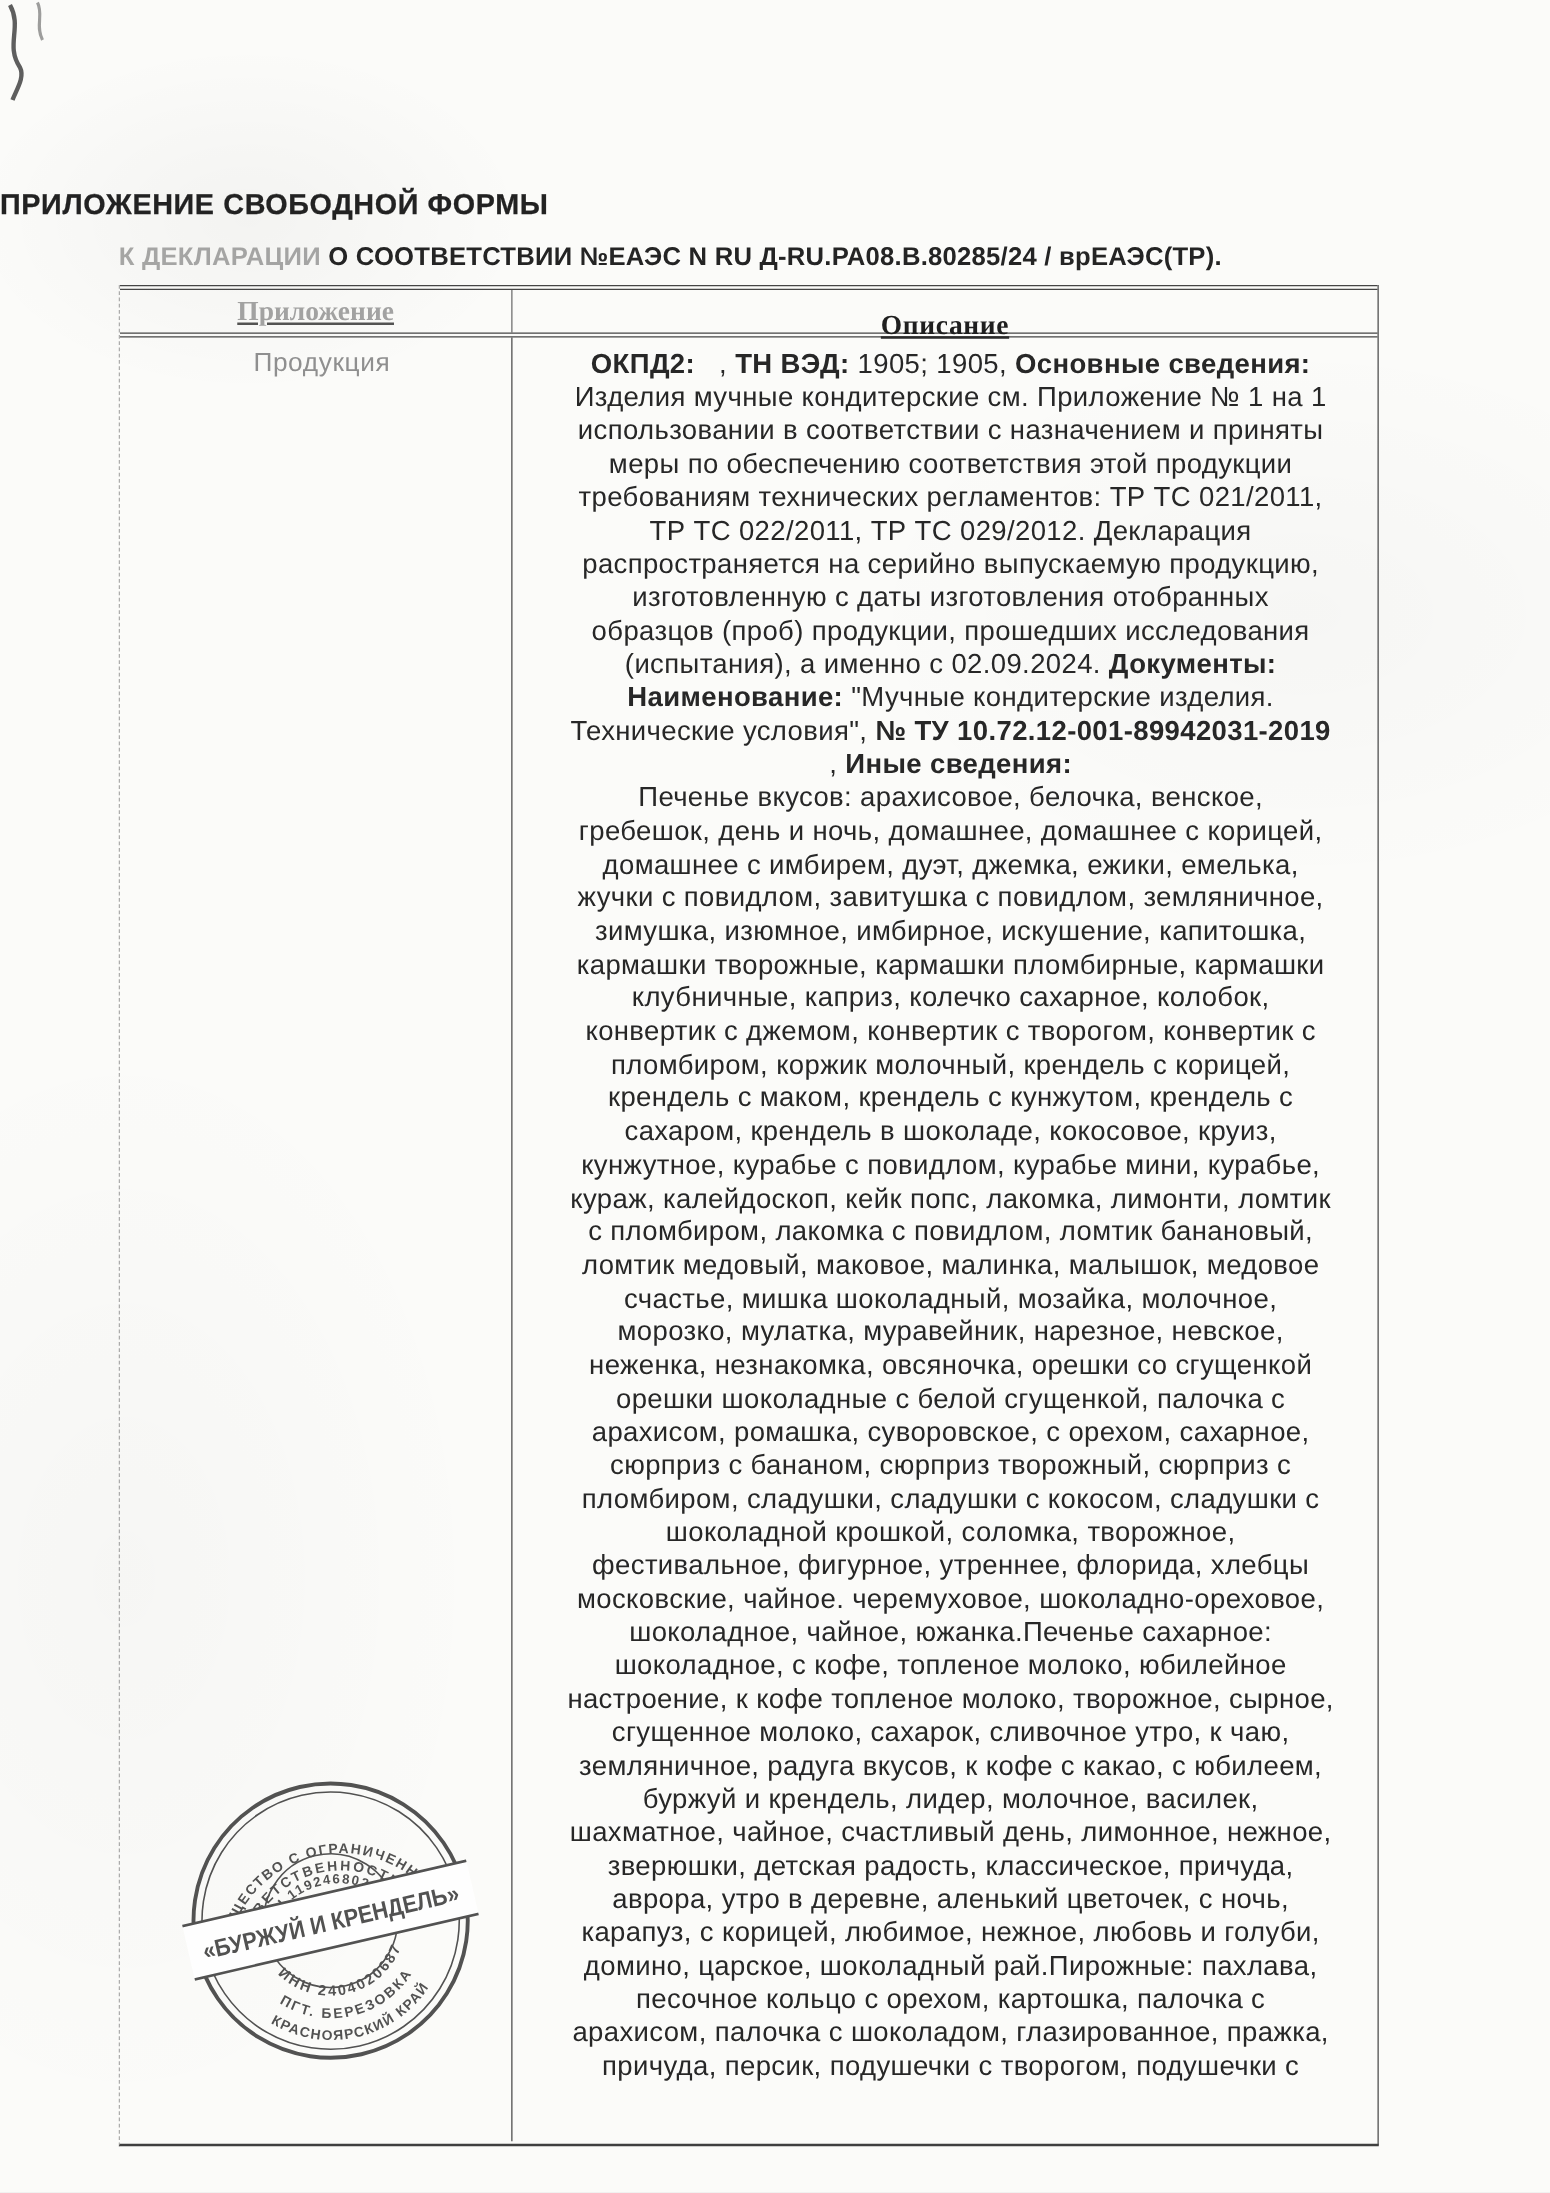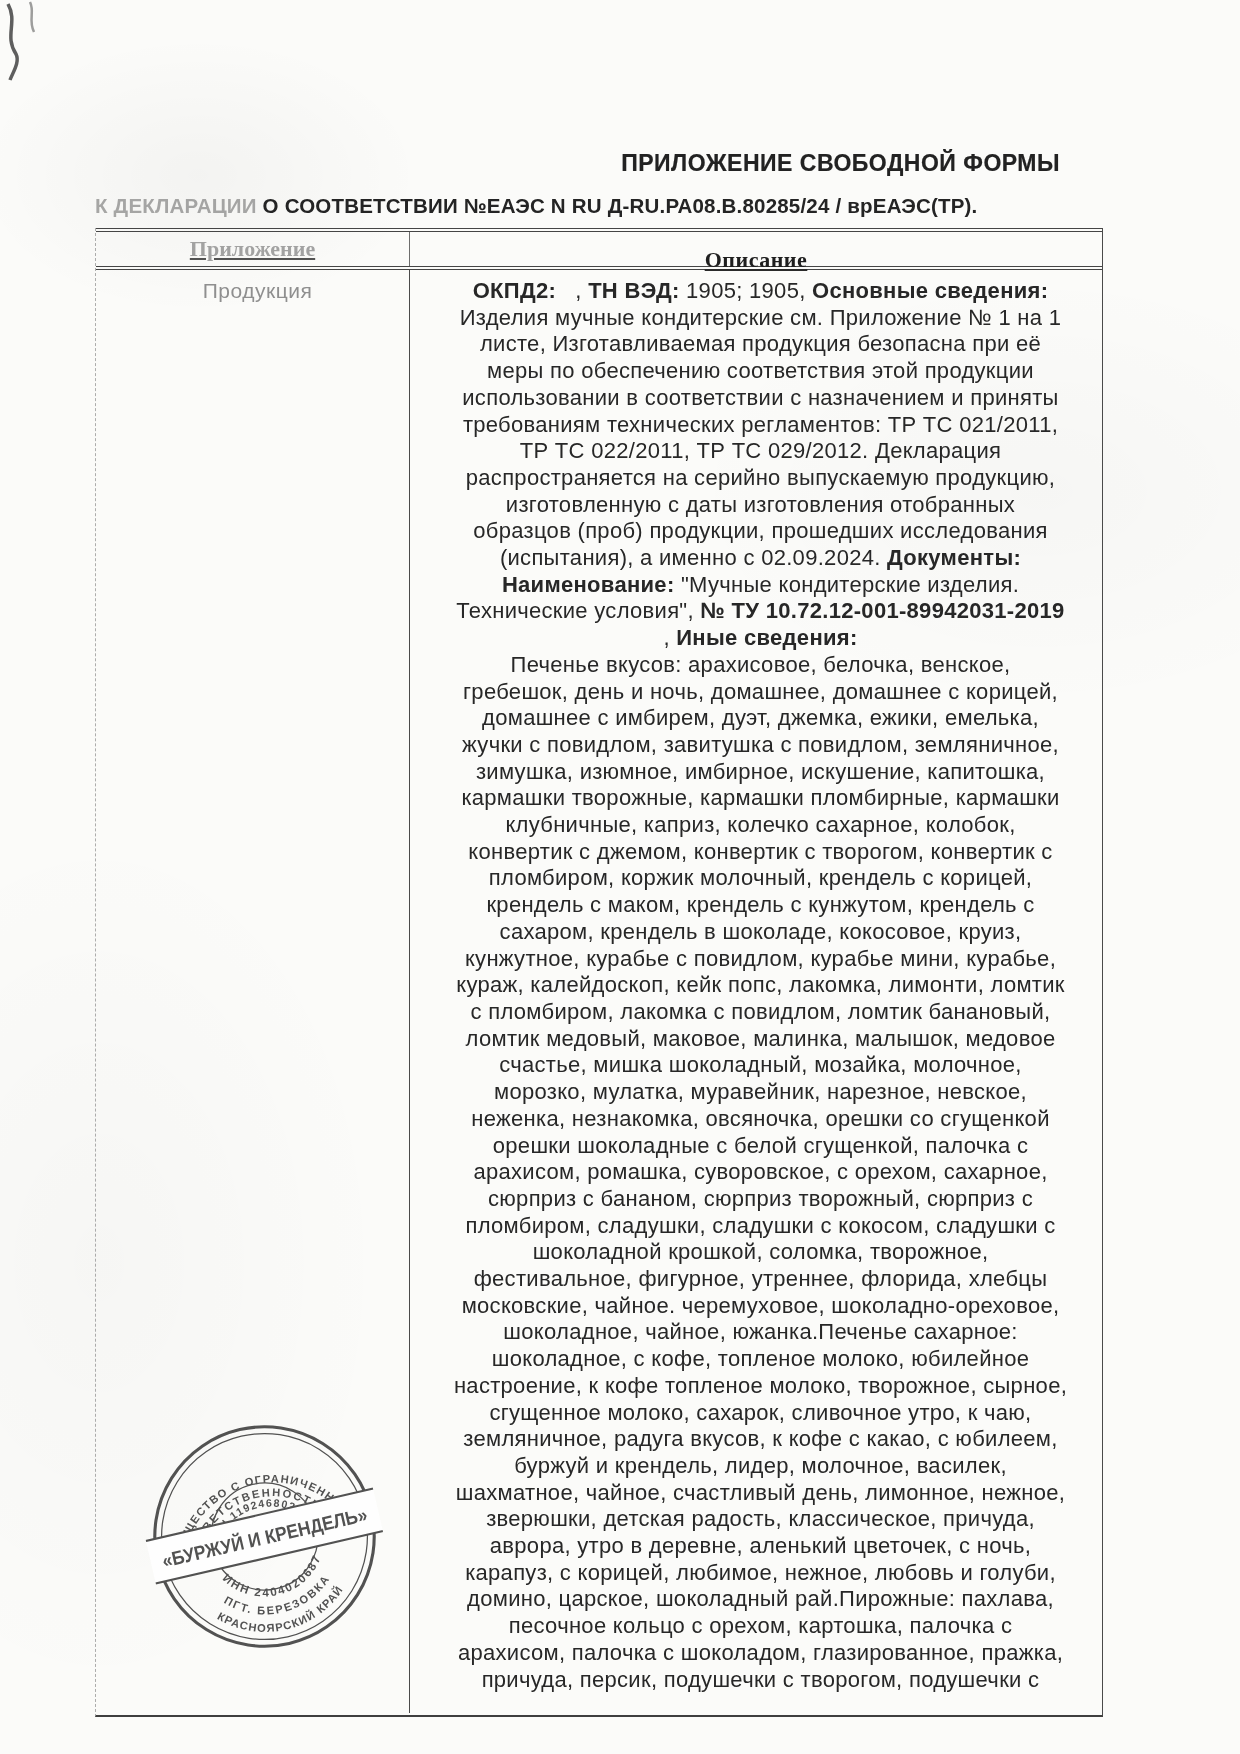--- a/index.html
+++ b/index.html
@@ -7,21 +7,21 @@
     position:relative;width:1240px;height:1754px;overflow:hidden;
     background-color:#fbfbf9;
     background-image:
       radial-gradient(ellipse 320px 200px at 16% 10%, rgba(0,0,0,.03), transparent 70%),
       radial-gradient(ellipse 520px 320px at 84% 28%, rgba(0,0,0,.018), transparent 70%),
       radial-gradient(ellipse 420px 640px at 8% 72%, rgba(0,0,0,.02), transparent 70%);
     font-family:"Liberation Sans","DejaVu Sans",sans-serif;
     color:#2a2a2a;
   }
   .doc-title{
-    position:absolute;top:150px;left:0;width:1060px;text-align:right;
+    position:absolute;top:150px;left:0;width:1060px;text-align:left;
     font-size:23px;font-weight:bold;letter-spacing:.5px;color:#222;
     -webkit-text-stroke:.2px #222;
   }
   .doc-subtitle{
     position:absolute;top:194px;left:95px;white-space:nowrap;
     font-size:20.5px;font-weight:bold;letter-spacing:.2px;color:#242424;
   }
   .doc-subtitle .eroded{opacity:.38;filter:blur(.3px);}
   .table{
     position:absolute;left:95px;top:228px;width:1008px;height:1489px;
@@ -75,23 +75,22 @@
   <div class="table">
     <div class="header-row">
       <div class="hcell left">Приложение</div>
       <div class="hcell right">Описание</div>
     </div>
     <div class="body-row">
       <div class="bcell-left">Продукция</div>
       <div class="bcell-right">
           <div class="line"><span class="b">ОКПД2:</span><span>&nbsp;&nbsp; , </span><span class="b">ТН ВЭД:</span><span> 1905; 1905, </span><span class="b">Основные сведения:</span></div>
           <div class="line"><span>Изделия мучные кондитерские см. Приложение № 1 на 1</span></div>
-          <div class="line"><span>листе, Изготавливаемая продукция безопасна при её</span></div>
+          <div class="line"><span>использовании в соответствии с назначением и приняты</span></div>
           <div class="line"><span>меры по обеспечению соответствия этой продукции</span></div>
-          <div class="line"><span>использовании в соответствии с назначением и приняты</span></div>
           <div class="line"><span>требованиям технических регламентов: ТР ТС 021/2011,</span></div>
           <div class="line"><span>ТР ТС 022/2011, ТР ТС 029/2012. Декларация</span></div>
           <div class="line"><span>распространяется на серийно выпускаемую продукцию,</span></div>
           <div class="line"><span>изготовленную с даты изготовления отобранных</span></div>
           <div class="line"><span>образцов (проб) продукции, прошедших исследования</span></div>
           <div class="line"><span>(испытания), а именно с 02.09.2024. </span><span class="b">Документы:</span></div>
           <div class="line"><span class="b">Наименование:</span><span> "Мучные кондитерские изделия.</span></div>
           <div class="line"><span>Технические условия", </span><span class="b">№ ТУ 10.72.12-001-89942031-2019</span></div>
           <div class="line"><span>, </span><span class="b">Иные сведения:</span></div>
           <div class="line"><span>Печенье вкусов: арахисовое, белочка, венское,</span></div>

